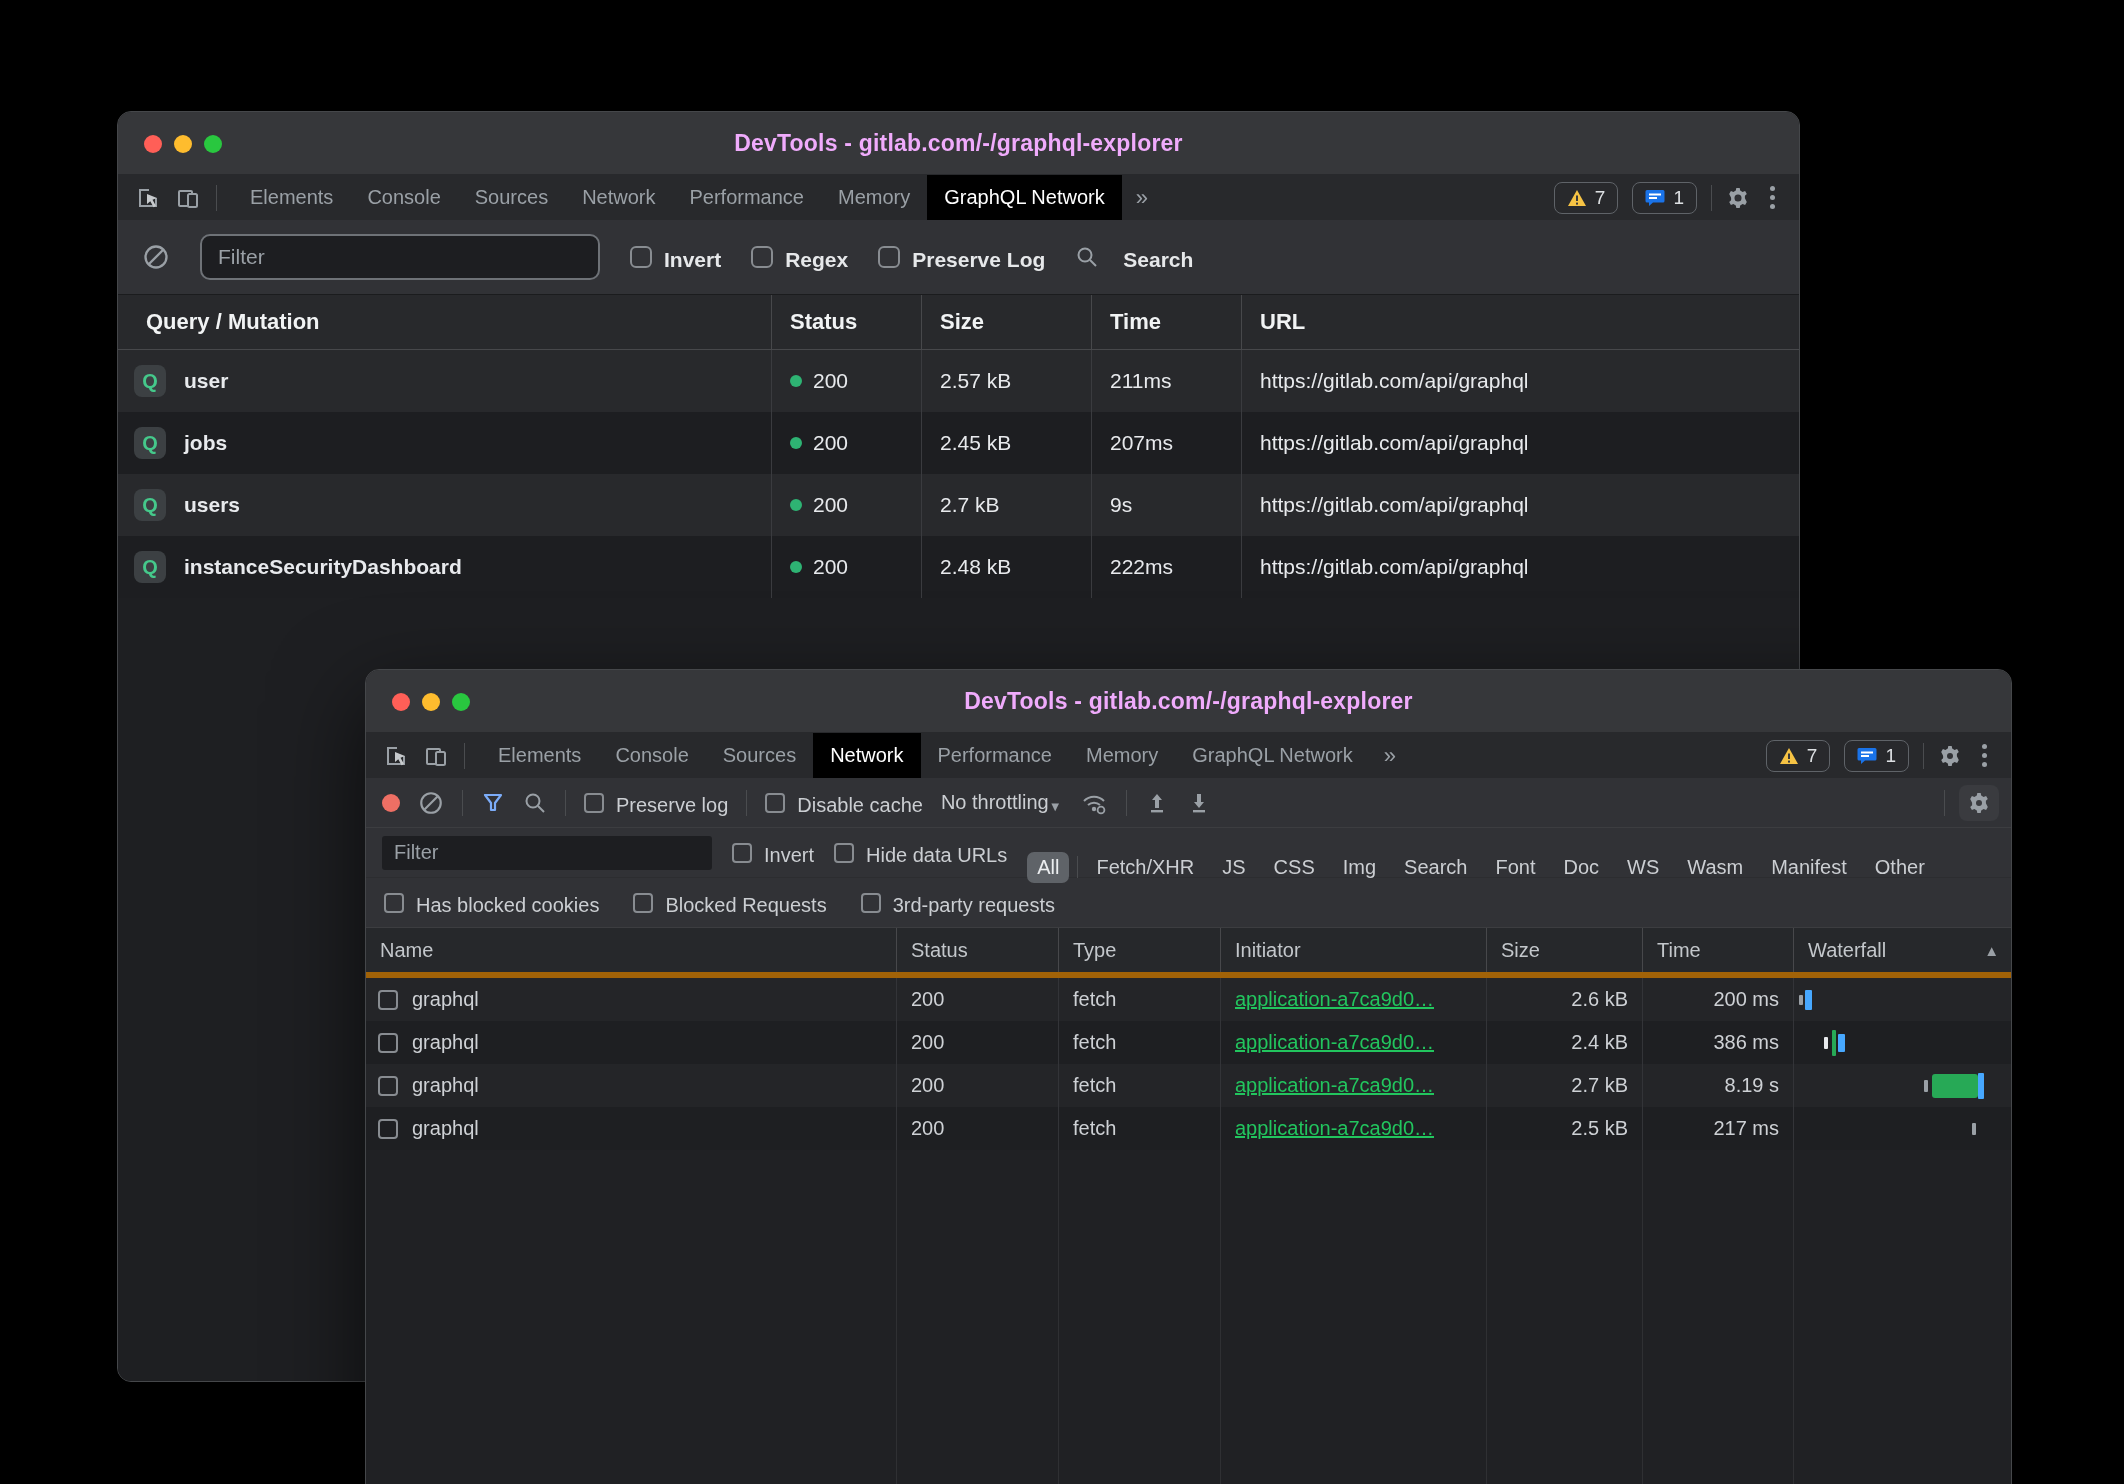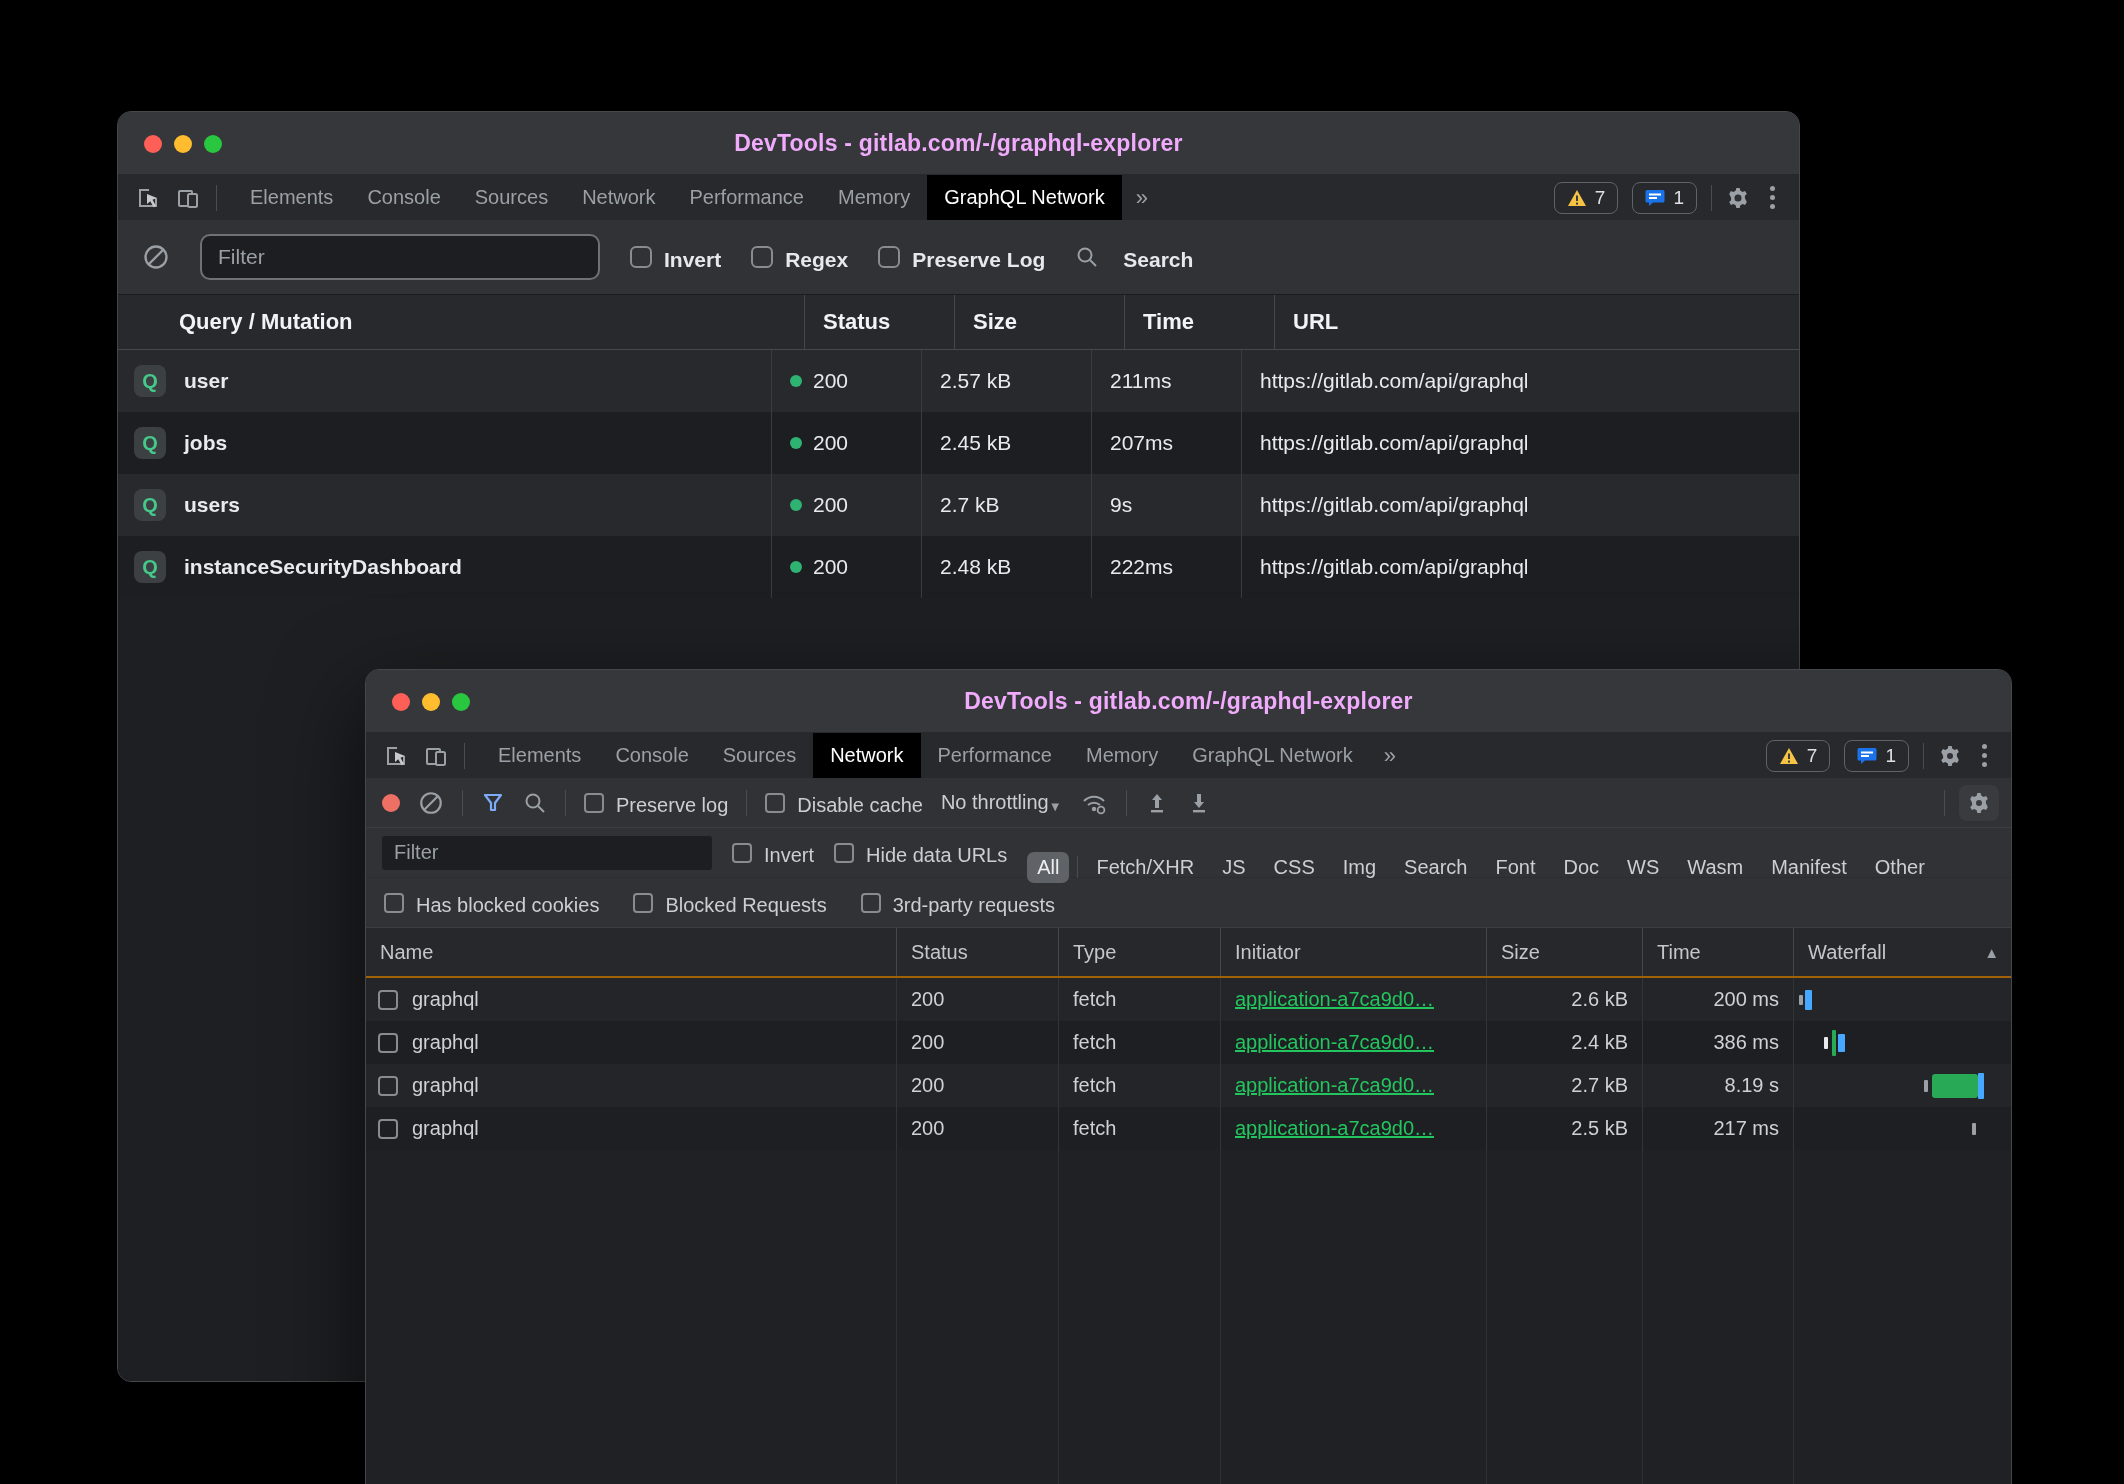--- a/index.html
+++ b/index.html
@@ -70,41 +70,41 @@
   .net-filter::placeholder { color:#9aa0a6; }
   .chips { display:flex; align-items:center; gap:8px; font-size:20px; color:#cbced2;margin-top:29px; }
   .chip { padding:4px 10px; border-radius:7px; white-space:nowrap; cursor:default; }
   .chip.selected { background:#5f6368; color:#eceef0; }
   .flt-row2 { height:50px; background:#313236; display:flex; align-items:center;
               gap:34px; padding:0 18px; border-bottom:1px solid #3c3d40; }
 
   
   .gq-head { height:55px; display:grid; grid-template-columns:653px 150px 170px 150px 1fr;
              background:#28292c; color:#f1f3f4; font-weight:700; font-size:22px;
-             border-bottom:1px solid #47484b;padding-left:33px; }
+             border-bottom:1px solid #47484b; }
   .gq-head > div { display:flex; align-items:center; padding-left:18px; border-left:1px solid #47484b; }
   .gq-head > div:first-child { border-left:none; padding-left:28px; }
   .gq-row { height:62px; display:grid; grid-template-columns:653px 150px 170px 150px 1fr;
             font-size:21px; color:#e8eaed; }
   .gq-row > div { display:flex; align-items:center; padding-left:18px;
                   border-left:1px solid #3a3b3f; overflow:hidden; white-space:nowrap; }
   .gq-row > div:first-child { border-left:none; padding-left:16px; gap:18px; }
   .gq-row.odd  { background:#28292c; }
   .gq-row.even { background:#1d1e21; }
   .qbadge { width:32px; height:32px; border-radius:8px; background:#3c4043;
             display:flex; align-items:center; justify-content:center;
             font-weight:700; font-size:20px; flex:none; }
   .gq-name { font-weight:700; }
   .status-dot { width:12px; height:12px; border-radius:50%; margin-right:11px; flex:none; }
   .gq-below { height:100%; background:#1e1f22; }
 
   .net-head { height:50px; display:grid;
               grid-template-columns:530px 162px 162px 266px 156px 151px 1fr;
               background:#26282b; color:#c3c7cb; font-size:20px;
-              border-bottom:2px solid #a16207; }
+              border-bottom:6px solid #a16207; }
   .net-head > div { display:flex; align-items:center; padding:0 14px;
                     border-left:1px solid #47484b; position:relative; }
   .net-head > div:first-child { border-left:none; }
   .sort-arrow { position:absolute; right:12px; font-size:15px; color:#9aa0a6; }
   .net-row { height:43px; display:grid;
              grid-template-columns:530px 162px 162px 266px 156px 151px 1fr;
              font-size:20px; color:#ced1d5; }
   .net-row > div { display:flex; align-items:center; padding:0 14px;
                    border-left:1px solid #333438; overflow:hidden; white-space:nowrap; }
   .net-row > div:first-child { border-left:none; gap:14px; padding-left:12px; }

